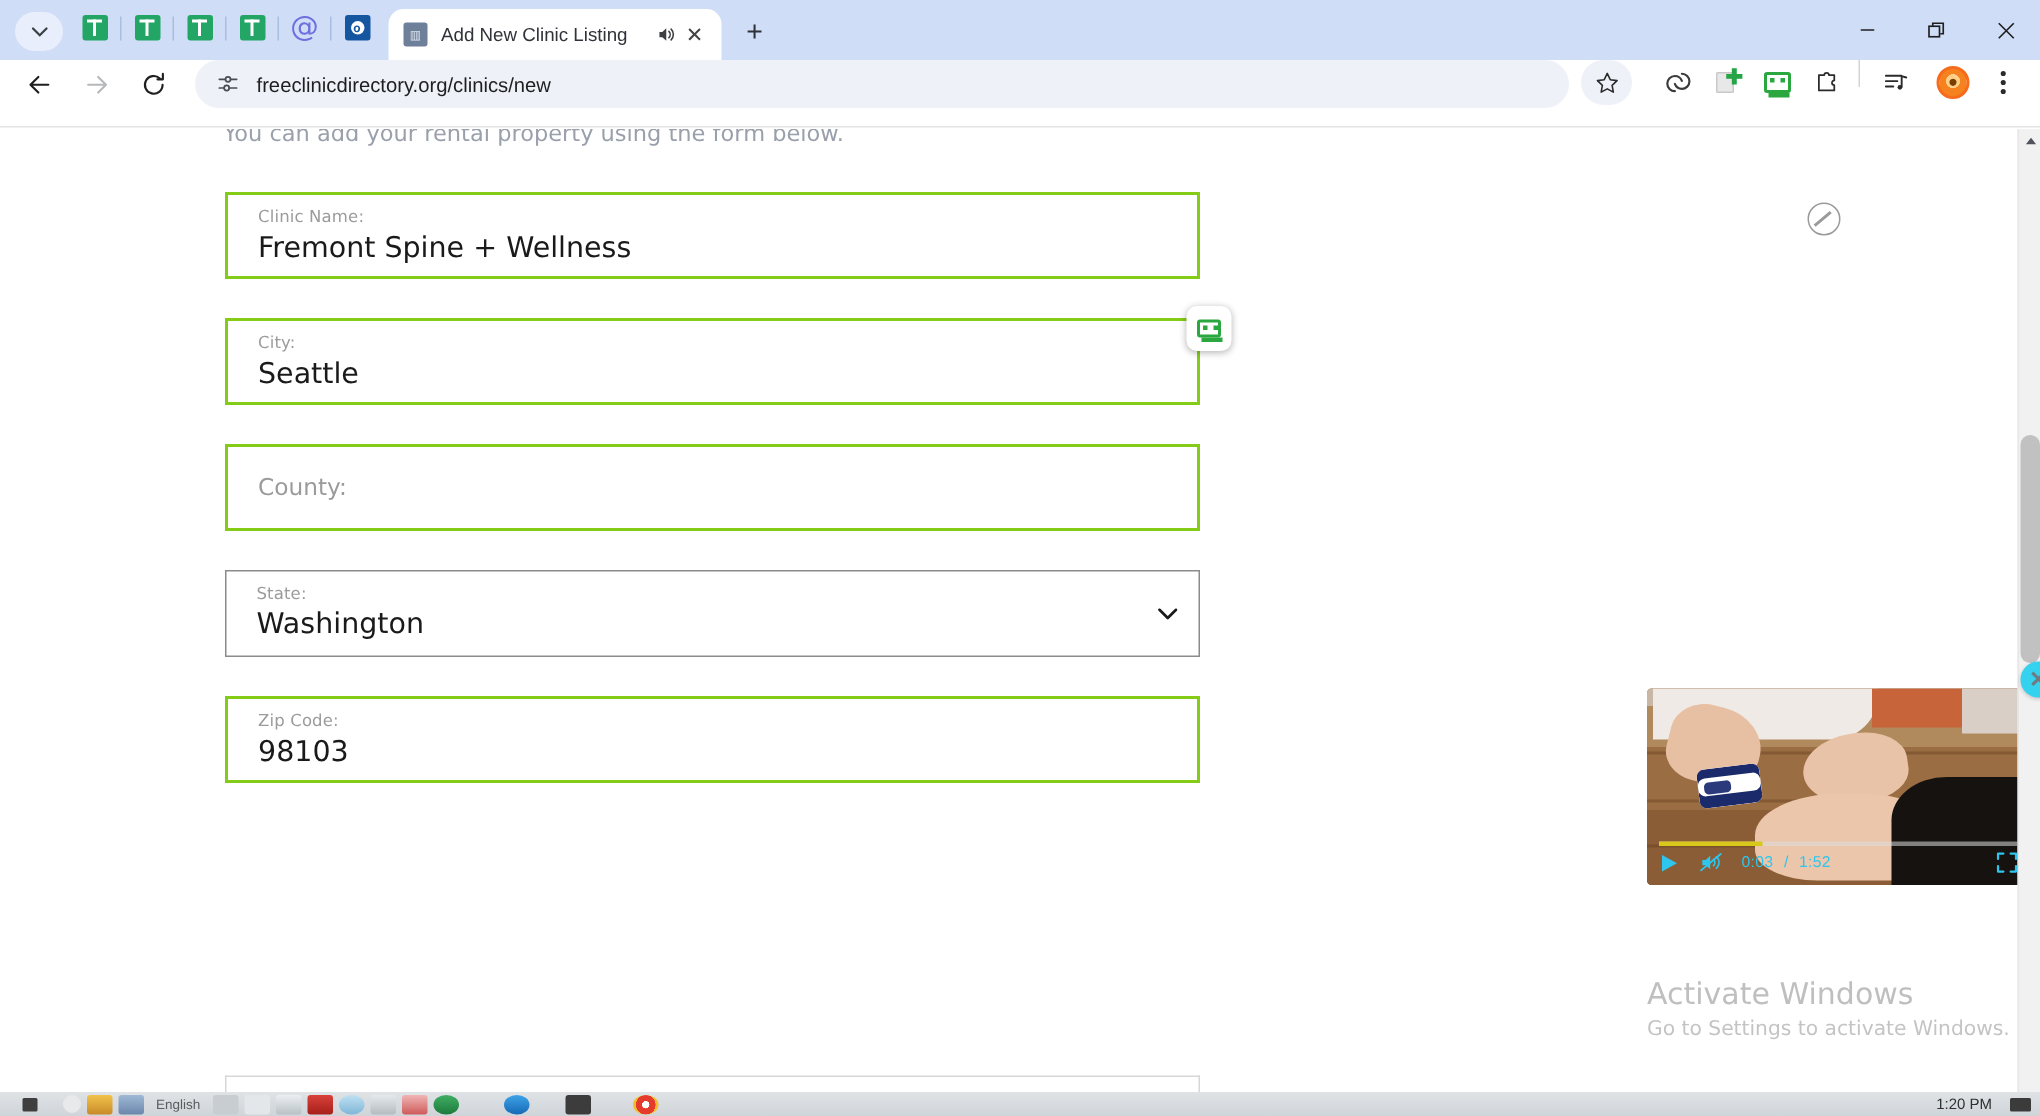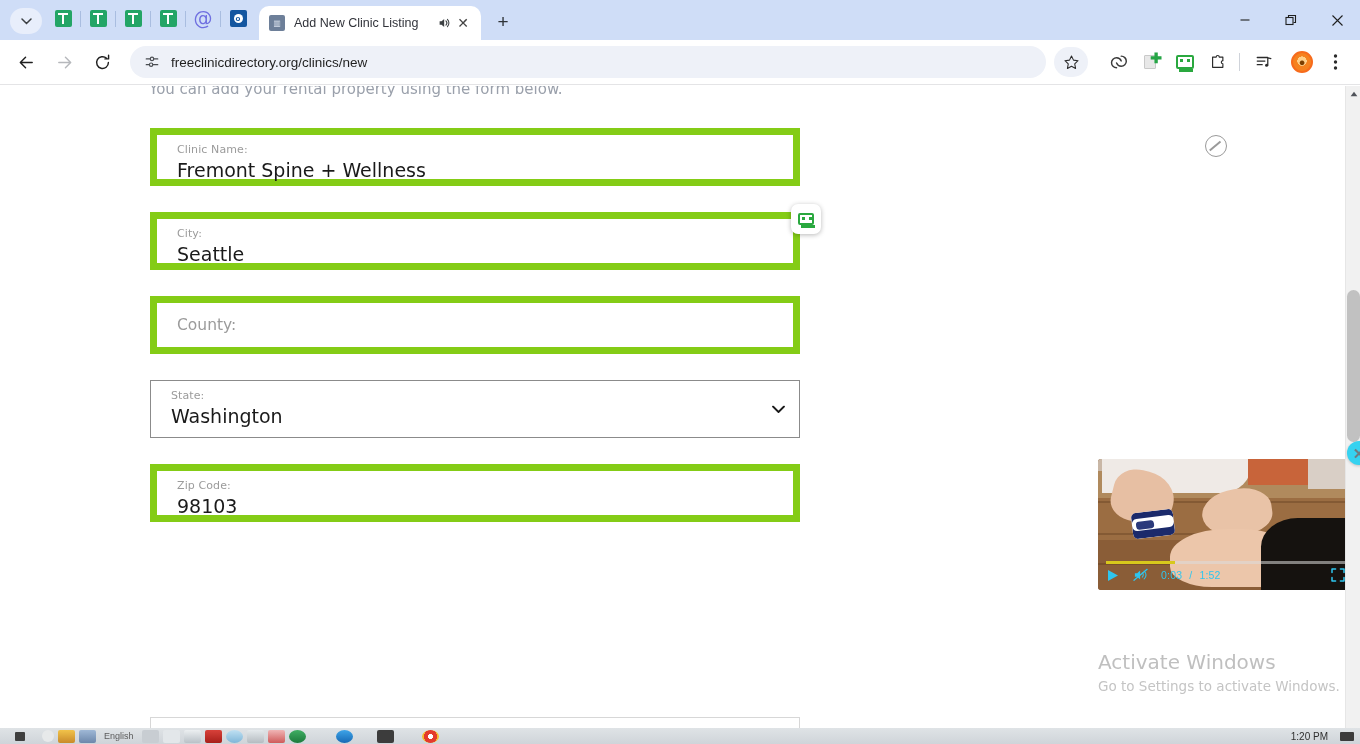--- a/index.html
+++ b/index.html
@@ -63,21 +63,21 @@
   .tab-close { width: 20px; display: flex; align-items: center; justify-content: center; cursor: pointer; font-size: 14px; color: #444; }
   .newtab-btn {
     width: 28px; height: 28px; margin: 0 0 4px 8px; display: flex; align-items: center;
     justify-content: center; font-size: 19px; color: #2f3338; cursor: pointer; font-weight: 300;
   }
   .win-controls { position: absolute; right: 0; top: 0; height: 40px; display: flex; align-items: center; }
   .win-btn { width: 46px; height: 34px; display: flex; align-items: center; justify-content: center; cursor: pointer; color: #1f1f1f; }
 
   
   .toolbar {
-    height: 45px; background: #ffffff; display: flex; align-items: center;
+    height: 45px; background: #ffffff; display: flex; 
     padding: 0 10px; border-bottom: 1px solid #e4e4e6;
   }
   .nav-btn {
     width: 32px; height: 32px; display:flex; align-items:center; justify-content:center;
     margin-right: 6px; cursor: pointer; border-radius: 50%;
   }
   .omnibox {
     flex: 1 1 auto; height: 32px; background: #eef1f8; border-radius: 16px;
     display: flex; align-items: center; padding: 0 6px 0 14px; margin: 0 8px 0 6px;
     max-width: 1010px;
@@ -101,21 +101,21 @@
 
   
   .viewport { position: absolute; top: 86px; left: 0; width: 1360px; height: 658px; background: #fff; overflow: hidden; margin-left: 25px; }
   .page-intro {
     position: absolute; left: 124px; top: -6px; font-size: 15px; color: #9aa0ab;
     font-family: "DejaVu Sans", sans-serif;
   }
   .form-col { position: absolute; left: 125px; top: 42px; width: 650px; }
 
   .field {
-    width: 650px; height: 58px; border: 7px solid #84cc16; background: #fff;
+    width: 650px; height: 58px; border: 2px solid #84cc16; background: #fff;
     position: relative; margin-bottom: 26px;
   }
   .field.focused { border: 1px solid #8b8b8b; }
   .field-label-small {
     position: absolute; left: 20px; top: 8px; font-size: 11px; color: #9b9b9b;
     font-family: "DejaVu Sans", sans-serif; letter-spacing: .1px;
   }
   .field-value {
     position: absolute; left: 20px; top: 24px; font-size: 19px; color: #1a1a1a;
     font-family: "DejaVu Sans", sans-serif;

